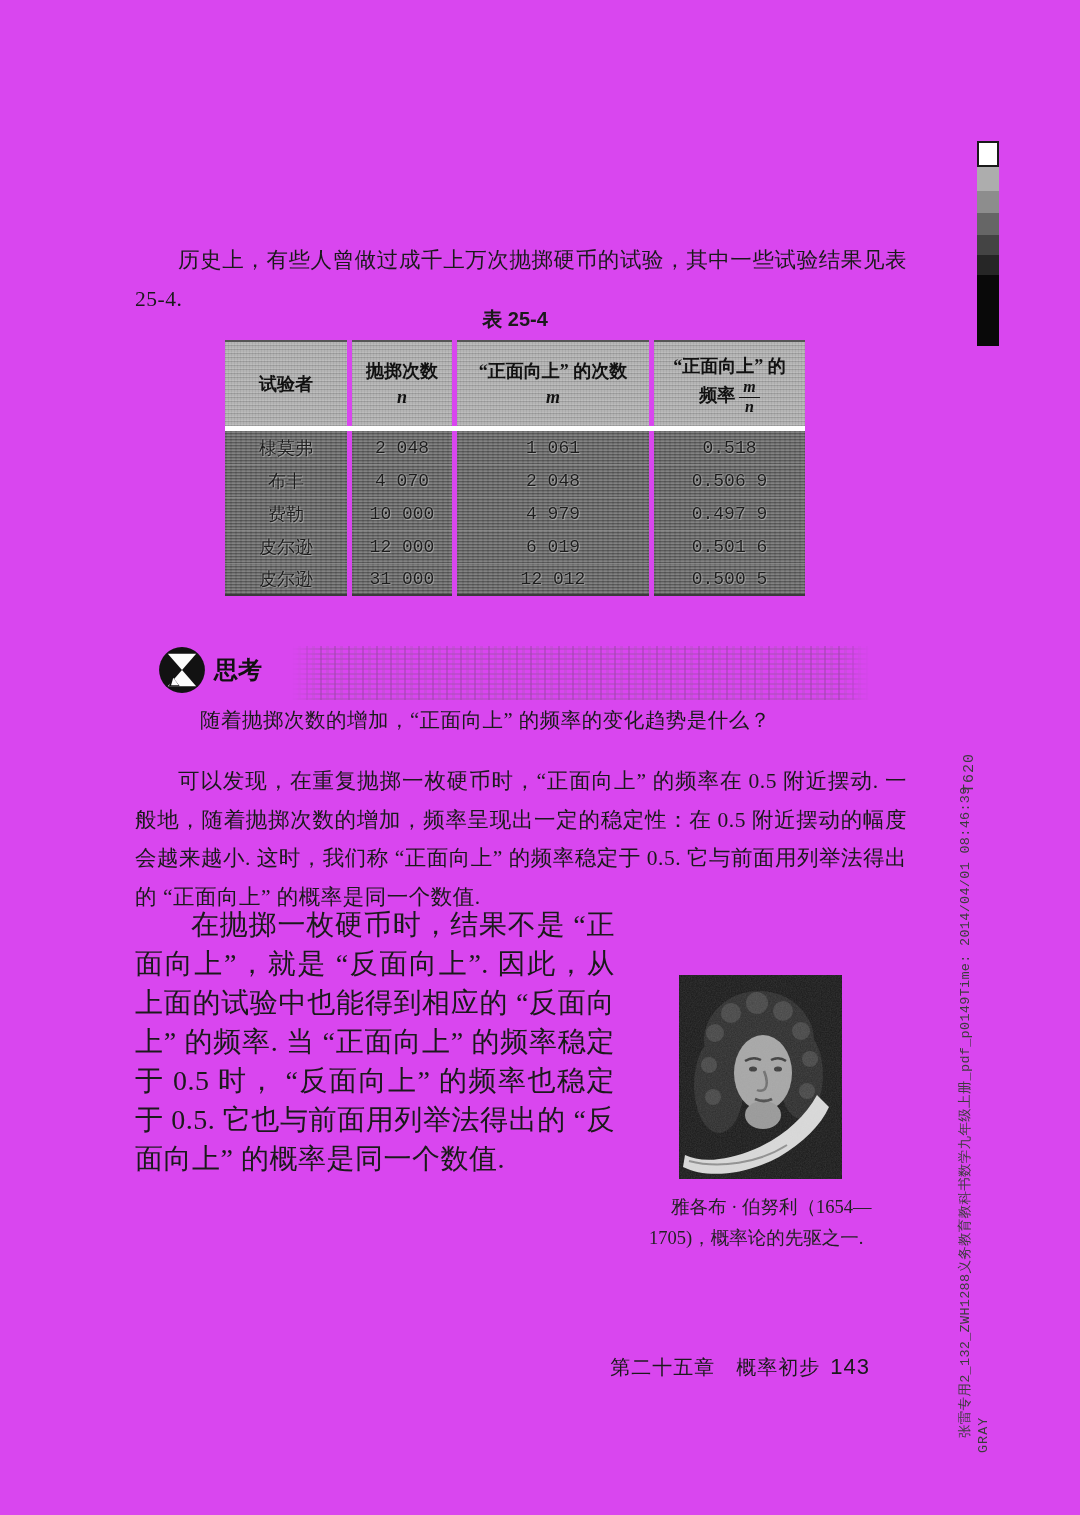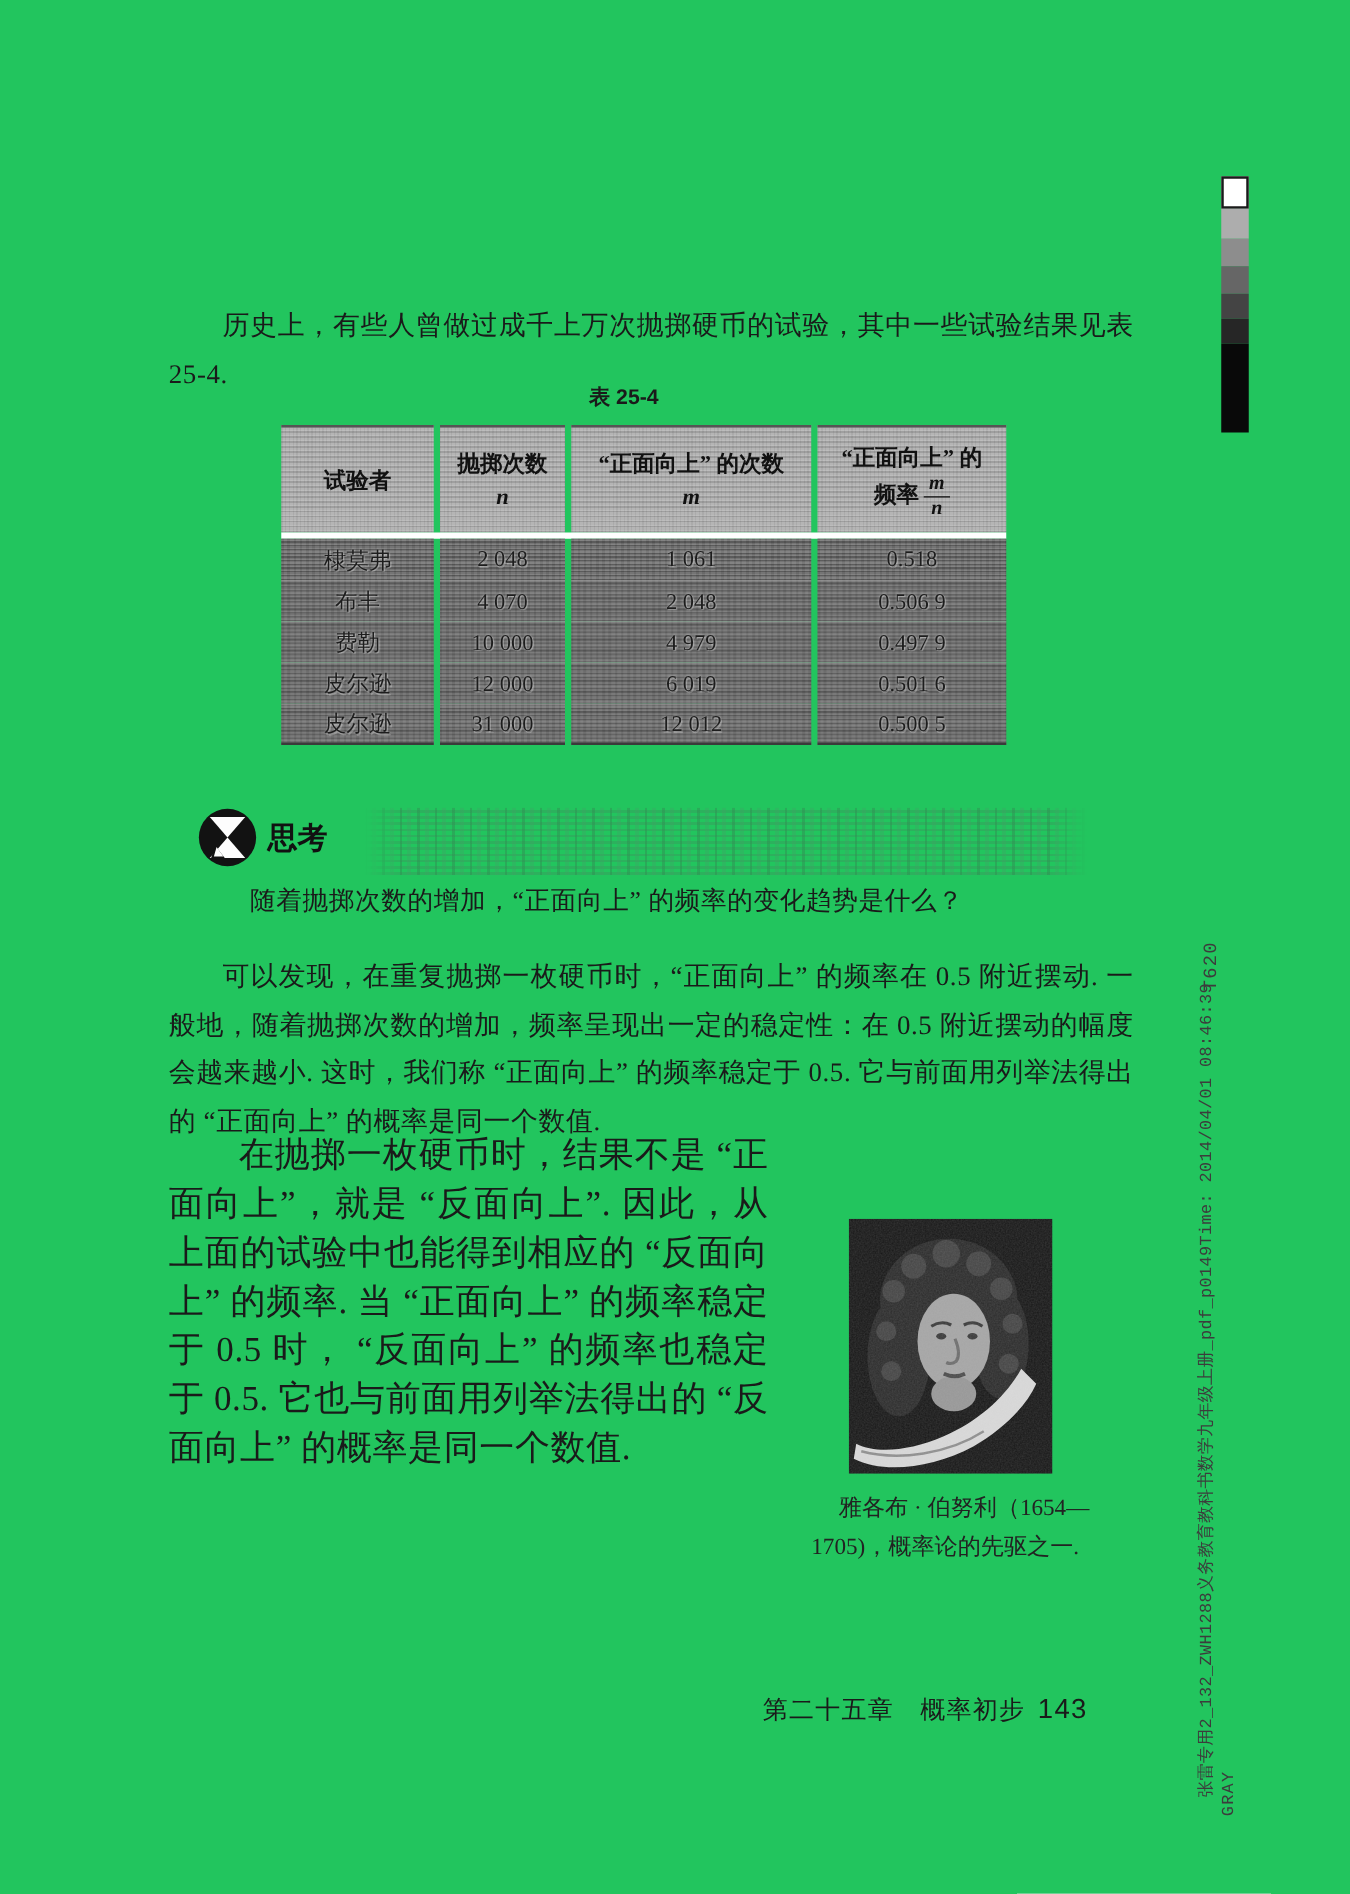--- a/index.html
+++ b/index.html
@@ -1,19 +1,19 @@
 <!DOCTYPE html>
 <html style="--head-bg: #b5b5b5; --body-bg: #757575;"><head>
 <meta charset="utf-8">
 <style>
   * { margin:0; padding:0; box-sizing:border-box; }
   html,body { background:#e8e8e8; }
   .page {
     position:relative; width:1080px; height:1515px; margin:0 auto;
-    background:#22c55e; overflow:hidden;
+    background:#d946ef; overflow:hidden;
     font-family:"Liberation Serif", serif; color:#1a1a1a;
   }
 
   
   .graybar { position:absolute; left:977px; top:141px; width:22px; height:205px;
     display:flex; flex-direction:column; }
   .graybar .g0 { height:26px; background:#fff; border:2px solid #1a1a1a; }
   .graybar .g1 { height:24px; background:#adadad; }
   .graybar .g2 { height:22px; background:#8d8d8d; }
   .graybar .g3 { height:22px; background:#666; }
@@ -21,42 +21,42 @@
   .graybar .g5 { height:20px; background:#262626; }
   .graybar .g6 { flex:1; background:#090909; }
   .graybar > div { background-image:repeating-linear-gradient(0deg, rgba(255,255,255,.12) 0 1px, transparent 1px 3px); }
 
   
   .para { position:absolute; left:135px; width:772px; font-size:21.5px;
     line-height:38.5px; text-align:justify; text-indent:2em; letter-spacing:.5px; }
   .intro { top:241px; }
   .p1 { top:762px; }
 
-  .tbl-title { position:absolute; left:209px; top:306px; width:580px;
-    text-align:center; font-weight:bold; font-size:17px;
+  .tbl-title { position:absolute; left:225px; top:306px; width:580px;
+    text-align:center; font-weight:bold; font-size:20px;
     font-family:"Liberation Sans", sans-serif; }
 
   
   .tbl { position:absolute; left:225px; top:340px;
     display:grid; grid-template-columns:122px 100px 192px 151px;
     grid-template-rows:86px 5px repeat(5,33px); column-gap:5px;
     font-size:18px; }
   .hc { background:#b5b5b5;
     background-image:repeating-linear-gradient(0deg, rgba(0,0,0,.12) 0 1px, rgba(255,255,255,.10) 1px 2px, transparent 2px 4px),
                      repeating-linear-gradient(90deg, rgba(0,0,0,.06) 0 1px, transparent 1px 3px);
     color:#111; font-weight:bold; display:flex; flex-direction:column;
     align-items:center; justify-content:center; text-align:center;
     line-height:1.45; border-top:2px solid #555; }
   .sp { grid-column:1 / 5; background:#fefefe; }
   .bc { background:#757575;
     background-image:repeating-linear-gradient(0deg, rgba(0,0,0,.22) 0 1px, rgba(255,255,255,.10) 1px 2px, transparent 2px 3px),
                      repeating-linear-gradient(90deg, rgba(0,0,0,.10) 0 2px, transparent 2px 5px);
     color:#1d1d1d; display:flex; align-items:center; justify-content:center;
     text-shadow:0 0 2px rgba(255,255,255,.55), 1px 1px 0 rgba(255,255,255,.22);
-    border-top:1px solid rgba(255,255,255,.28); }
+    border-top:1px solid rgba(255,255,255,.28);font-family:Liberation Mono, monospace; }
   .bc.r0 { border-top:none; }
   .bc.last { border-bottom:2px solid #3a3a3a; }
   .sym { font-style:italic; font-weight:bold; font-family:"Liberation Serif", serif; }
   .frac { display:inline-block; vertical-align:middle; text-align:center;
     font-style:italic; font-size:16px; line-height:1.05; margin-left:4px; }
   .frac .num { display:block; border-bottom:1.5px solid #111; padding:0 4px 1px; }
   .frac .den { display:block; padding-top:1px; }
 
   
   .noise-band { position:absolute; left:292px; top:646px; width:578px; height:54px;

